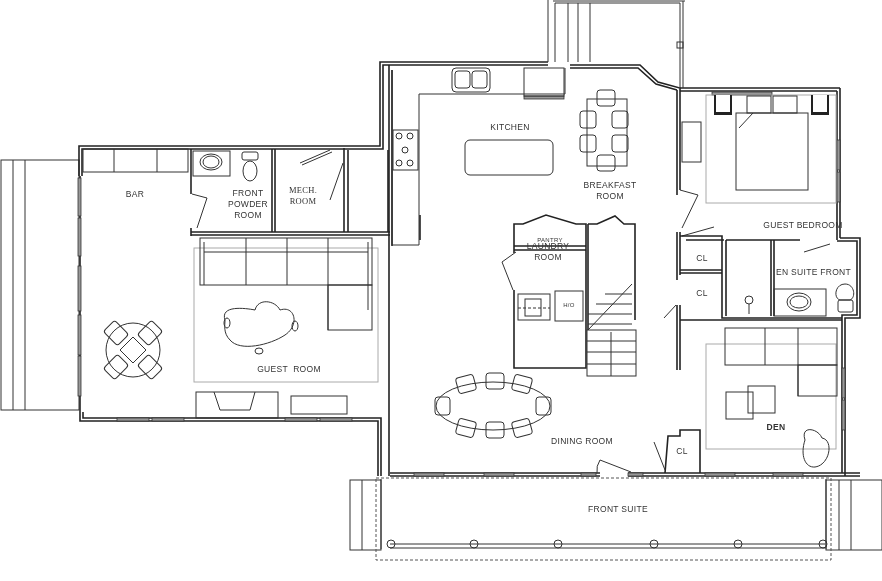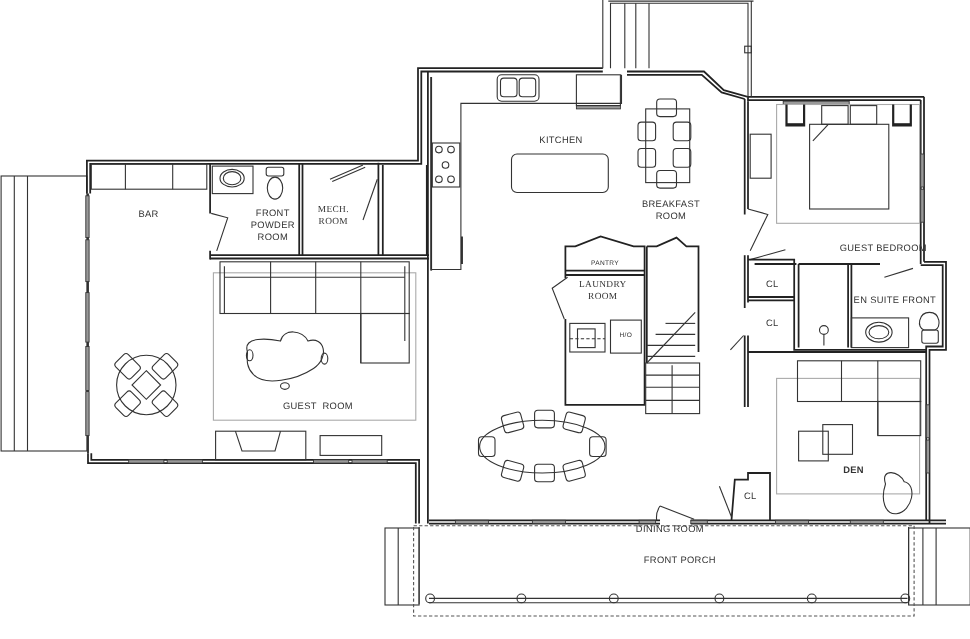--- a/index.html
+++ b/index.html
@@ -299,20 +299,20 @@
 <div class="label" style="left:282px;top:185px;width:42px;white-space:pre;font-family:Liberation Serif, serif;">MECH.
 ROOM</div>
 <div class="label" style="left:480px;top:122px;width:60px;">KITCHEN</div>
 <div class="label" style="left:578px;top:180px;width:64px;white-space:pre;">BREAKFAST
 ROOM</div>
 <div class="label" style="left:730px;top:220px;width:90px;margin-left:28px;">GUEST BEDROOM</div>
 <div class="label" style="left:690px;top:253px;width:24px;">CL</div>
 <div class="label" style="left:690px;top:288px;width:24px;">CL</div>
 <div class="label" style="left:776px;top:267px;width:70px;">EN SUITE FRONT</div>
 <div class="label small" style="left:530px;top:235px;width:40px;">PANTRY</div>
-<div class="label" style="left:520px;top:253px;width:56px;white-space:pre;font-family:Liberation Serif, serif;">LAUNDRY
+<div class="label" style="left:520px;top:241px;width:56px;white-space:pre;">LAUNDRY
 ROOM</div>
 <div class="label" style="left:248px;top:364px;width:82px;white-space:pre;">GUEST  ROOM</div>
-<div class="label" style="left:572px;top:436px;width:74px;margin-top:40px;">DINING ROOM</div>
+<div class="label" style="left:545px;top:436px;width:74px;">DINING ROOM</div>
 <div class="label" style="left:670px;top:446px;width:24px;">CL</div>
 <div class="label" style="left:760px;top:422px;width:32px;font-weight:bold;">DEN</div>
-<div class="label" style="left:575px;top:504px;width:86px;">FRONT PORCH</div>
+<div class="label" style="left:575px;top:504px;width:86px;">FRONT SUITE</div>
 <div class="label small" style="left:557px;top:300px;width:24px;">H/O</div>
 
 </body></html>

